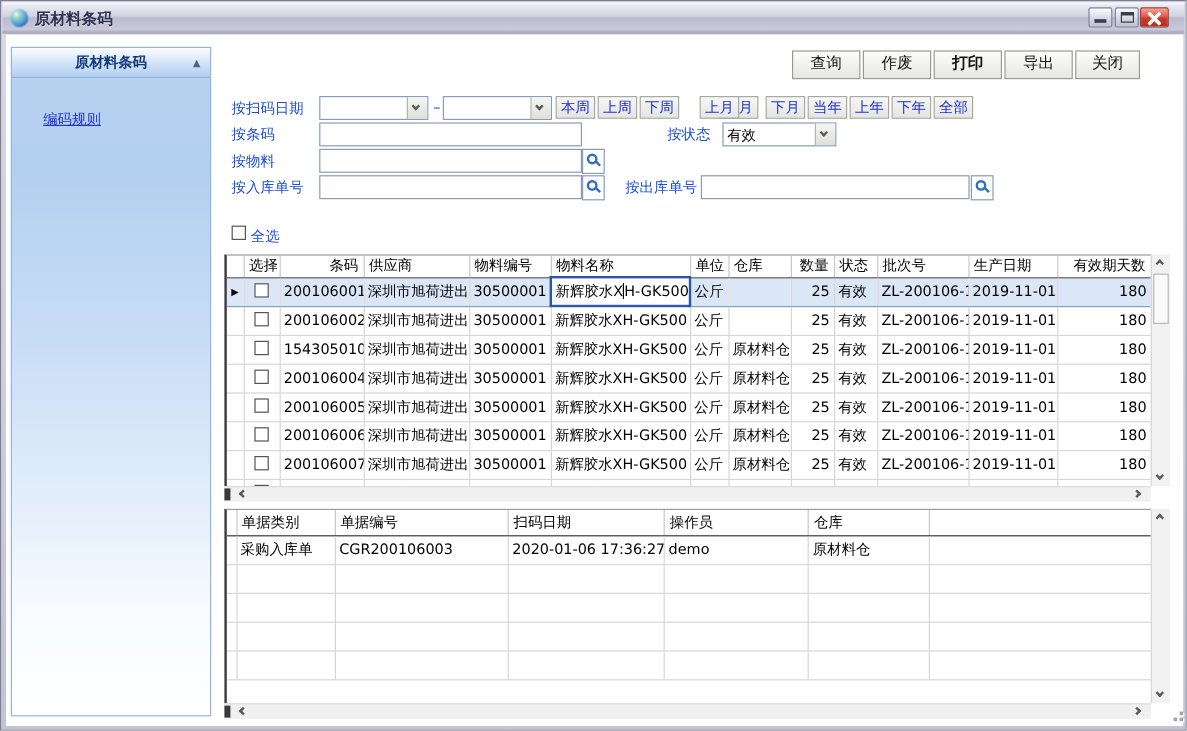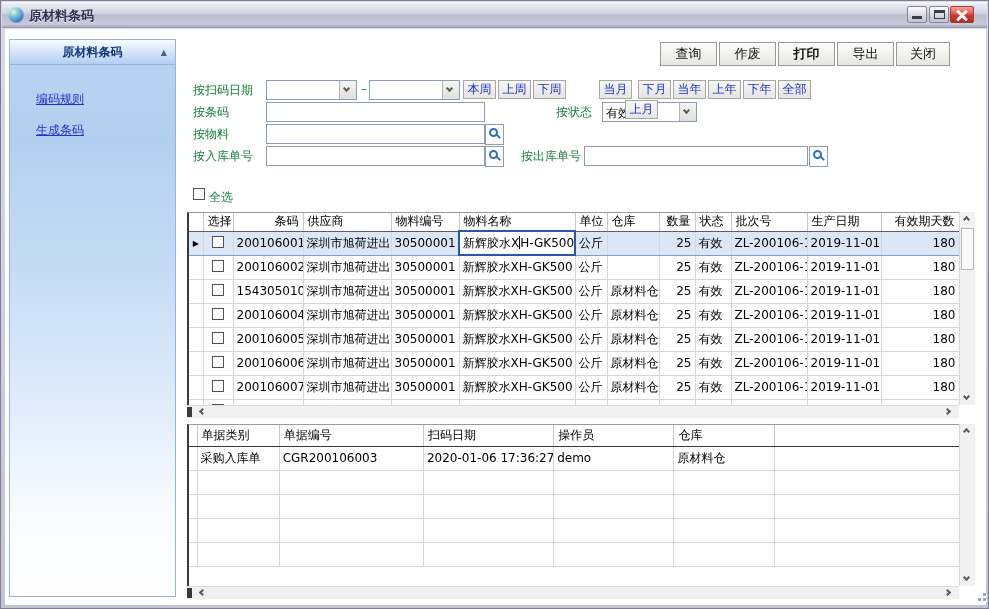--- a/index.html
+++ b/index.html
@@ -31,21 +31,21 @@
     background:linear-gradient(180deg,#b9d3f1 0%,#b3cff0 18%,#c9def6 45%,#e3eefb 68%,#f7fbff 84%,#ffffff 100%); }
   #sb-head { height:25px; line-height:25px; text-align:center; font-weight:bold; color:#10387a;
     background:linear-gradient(180deg,#fbfdff,#d8e7f9 45%,#b2cff0 100%); border-bottom:1px solid #8fb4e0; position:relative;}
   #sb-collapse { position:absolute; right:8px; top:0px; font-size:8px; color:#47618c; }
   .sb-item { display:block; margin:14px 0 14px 26px; color:#2233cc; text-decoration:underline; cursor:pointer; }
   #sb-items { padding-top:12px; }
   
   .tbtn { position:absolute; top:13px; width:57px; height:24px; border:1px solid #9a9a94; background:linear-gradient(180deg,#fcfcfb,#e7e7e1);
     font-size:13px; color:#111; text-align:center; line-height:22px; box-shadow:inset 0 1px 0 #fff; }
   
-  .flabel { position:absolute; color:#15803d; height:16px; }
+  .flabel { position:absolute; color:#1d4ed8; height:16px; }
   .tinput { position:absolute; height:20px; border:1px solid #8a9cb8; font-size:12px; padding:1px 3px; font-family:inherit; background:#fff;}
   .combo { position:absolute; height:20px; border:1px solid #8a9cb8; background:#fff; }
   .combo .val { position:absolute; left:3px; top:2px; }
   .combo .cbtn { position:absolute; right:0; top:0; bottom:0; width:17px; border-left:1px solid #b4b4ae;
     background:linear-gradient(180deg,#f5f5f2,#dededa); }
   .chev { position:absolute; display:inline-block; width:5px; height:5px; border-right:2px solid #5a5a5a; border-bottom:2px solid #5a5a5a; }
   .chev.down { transform:rotate(45deg); left:4px; top:5px; }
   .qbtn { position:absolute; top:51px; width:33px; height:19px; border:1px solid #a8a8a2; background:linear-gradient(180deg,#f7f7f5,#e4e4e0);
     color:#1b2fd0; text-align:center; line-height:17px; font-size:12px; }
   .searchbtn { position:absolute; width:19px; height:21px; border:1px solid #8a9cb8; background:#fff; }
@@ -100,21 +100,20 @@
 
   <div id="content">
 
     <div id="sidebar">
       <div id="sb-head">
         <span>原材料条码</span>
         <span id="sb-collapse">▲</span>
       </div>
       <div id="sb-items">
           <a class="sb-item">编码规则</a>
-          <a class="sb-item">生成条码</a>
         </div>
     </div>
 
     <div id="toolbar"></div>
 
     <span class="flabel" style="left:188px;top:53px">按扫码日期</span>
     <div class="combo" style="left:261px;top:51px;width:91px">
       <span class="val"></span>
       <span class="cbtn">
           <i class="chev down"></i>
@@ -426,21 +425,21 @@
     </div>
   <div class="tbtn" style="left: 655px;">查询</div>
       <div class="tbtn" style="left: 714px;">作废</div>
       <div class="tbtn" style="left: 773px; font-weight: bold;">打印</div>
       <div class="tbtn" style="left: 832px;">导出</div>
       <div class="tbtn" style="left: 891px; width: 54px;">关闭</div>
       <div class="qbtn" style="left: 458px;">本周</div>
       <div class="qbtn" style="left: 493px;">上周</div>
       <div class="qbtn" style="left: 528px;">下周</div>
       <div class="qbtn" style="left: 594px;">当月</div>
-      <div class="qbtn" style="left: 620px; margin-top: 20px;">上月</div>
+      <div class="qbtn" style="left: 578px;">上月</div>
       <div class="qbtn" style="left: 633px;">下月</div>
       <div class="qbtn" style="left: 668px;">当年</div>
       <div class="qbtn" style="left: 703px;">上年</div>
       <div class="qbtn" style="left: 738px;">下年</div>
       <div class="qbtn" style="left: 773px;">全部</div>
     </div>
 
   <div id="grip">
       <i style="right:0;bottom:0"></i>
       <i style="right:0;bottom:5px"></i>

